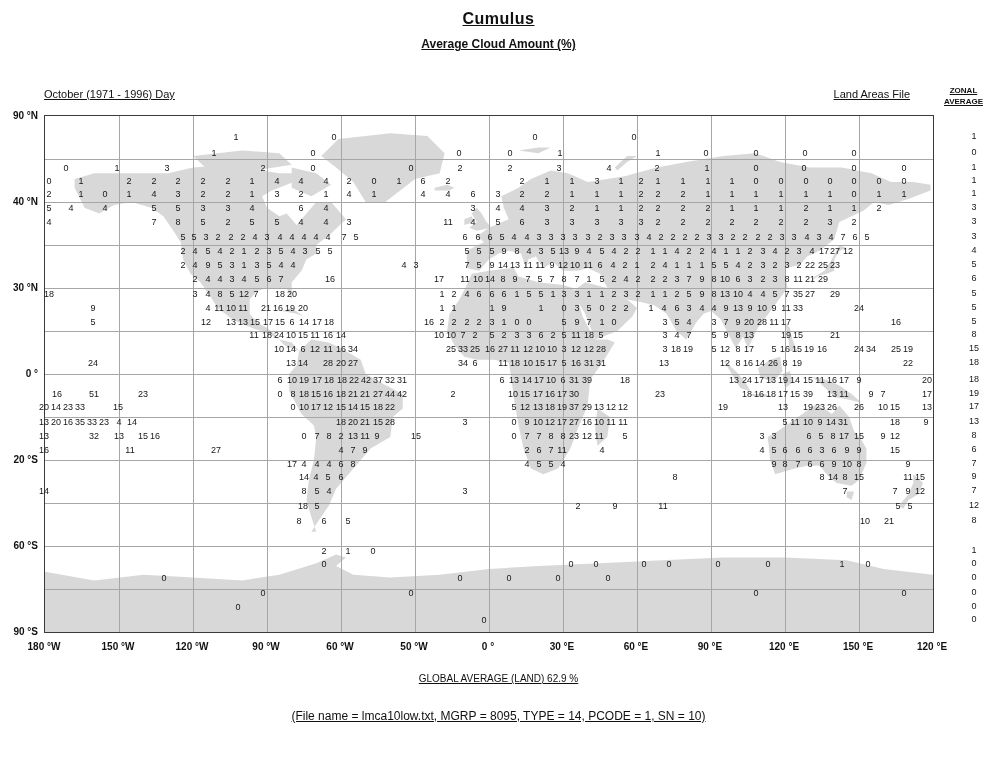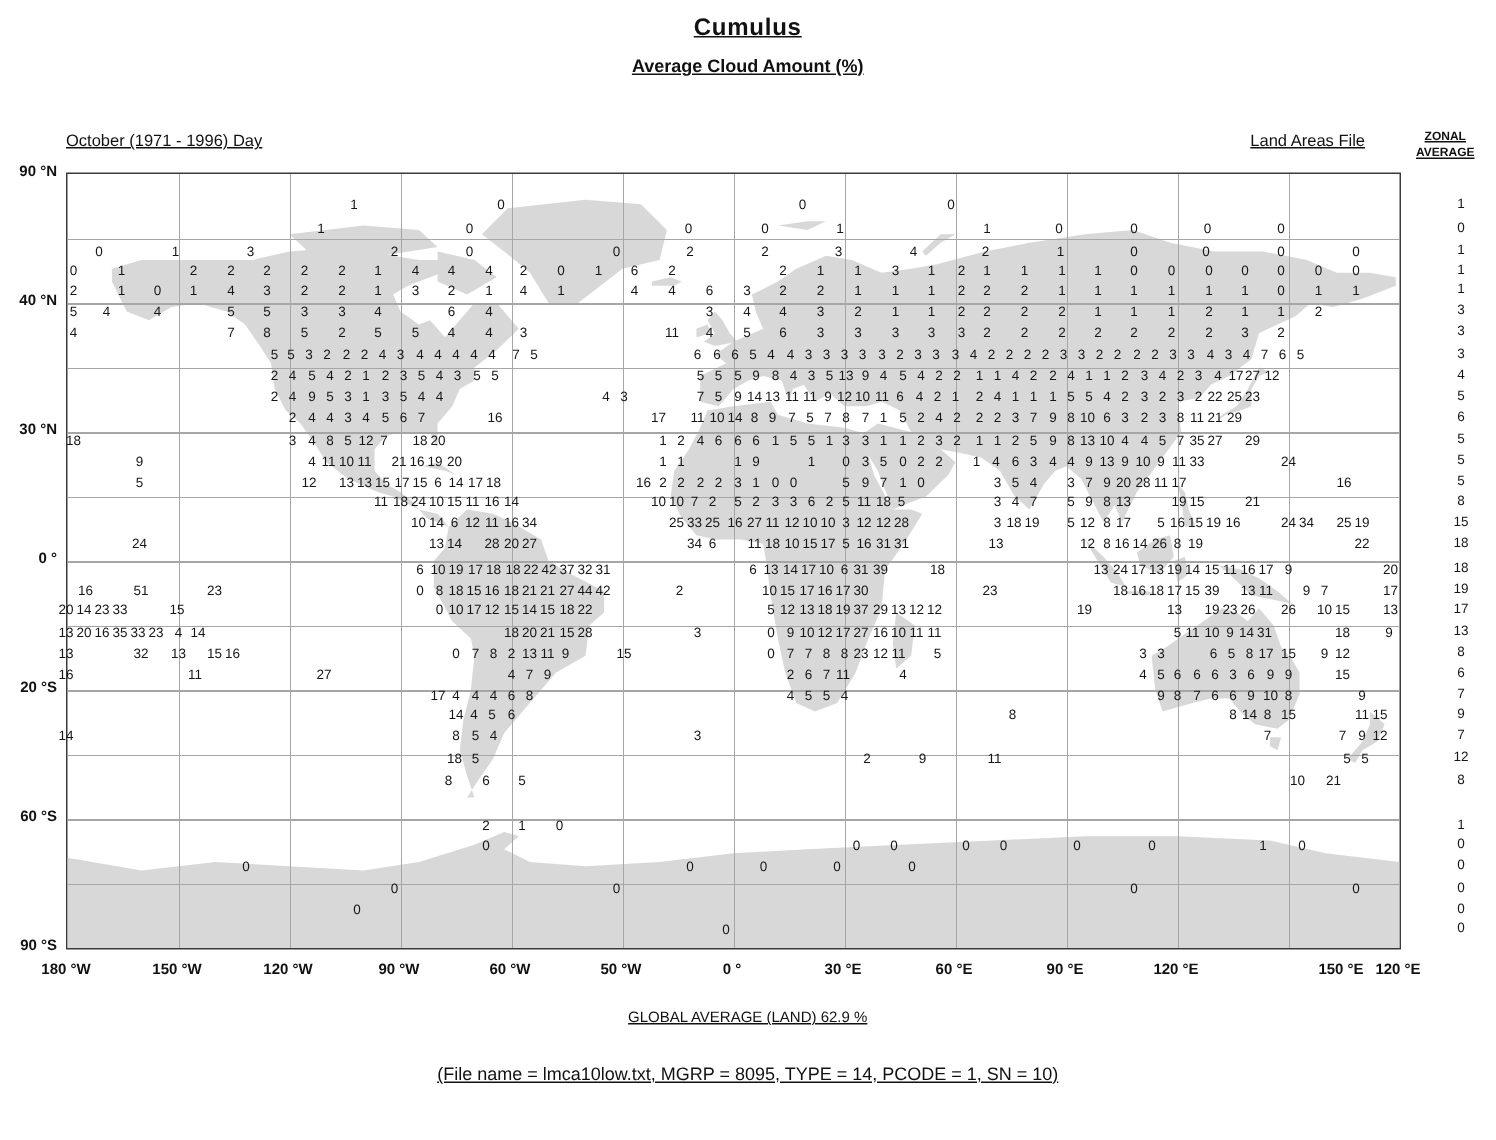--- a/index.html
+++ b/index.html
@@ -900,21 +900,21 @@
     <span class="xtick" style="left: 118px;">150 °W</span>
     <span class="xtick" style="left: 192px;">120 °W</span>
     <span class="xtick" style="left: 266px;">90 °W</span>
     <span class="xtick" style="left: 340px;">60 °W</span>
     <span class="xtick" style="left: 414px;">50 °W</span>
     <span class="xtick" style="left: 488px;">0 °</span>
     <span class="xtick" style="left: 562px;">30 °E</span>
     <span class="xtick" style="left: 636px;">60 °E</span>
     <span class="xtick" style="left: 710px;">90 °E</span>
     <span class="xtick" style="left: 784px;">120 °E</span>
-    <span class="xtick" style="left: 858px; margin-left: 36px;">150 °E</span>
+    <span class="xtick" style="left: 858px;">150 °E</span>
     <span class="xtick" style="left: 932px;">120 °E</span>
   </div>
 <div id="zonal-col" class="abs">
     <span class="zonal-val" style="left: 974px; top: 136px;">1</span>
     <span class="zonal-val" style="left: 974px; top: 152px;">0</span>
     <span class="zonal-val" style="left: 974px; top: 167px;">1</span>
     <span class="zonal-val" style="left: 974px; top: 180px;">1</span>
     <span class="zonal-val" style="left: 974px; top: 193px;">1</span>
     <span class="zonal-val" style="left: 974px; top: 207px;">3</span>
     <span class="zonal-val" style="left: 974px; top: 221px;">3</span>

